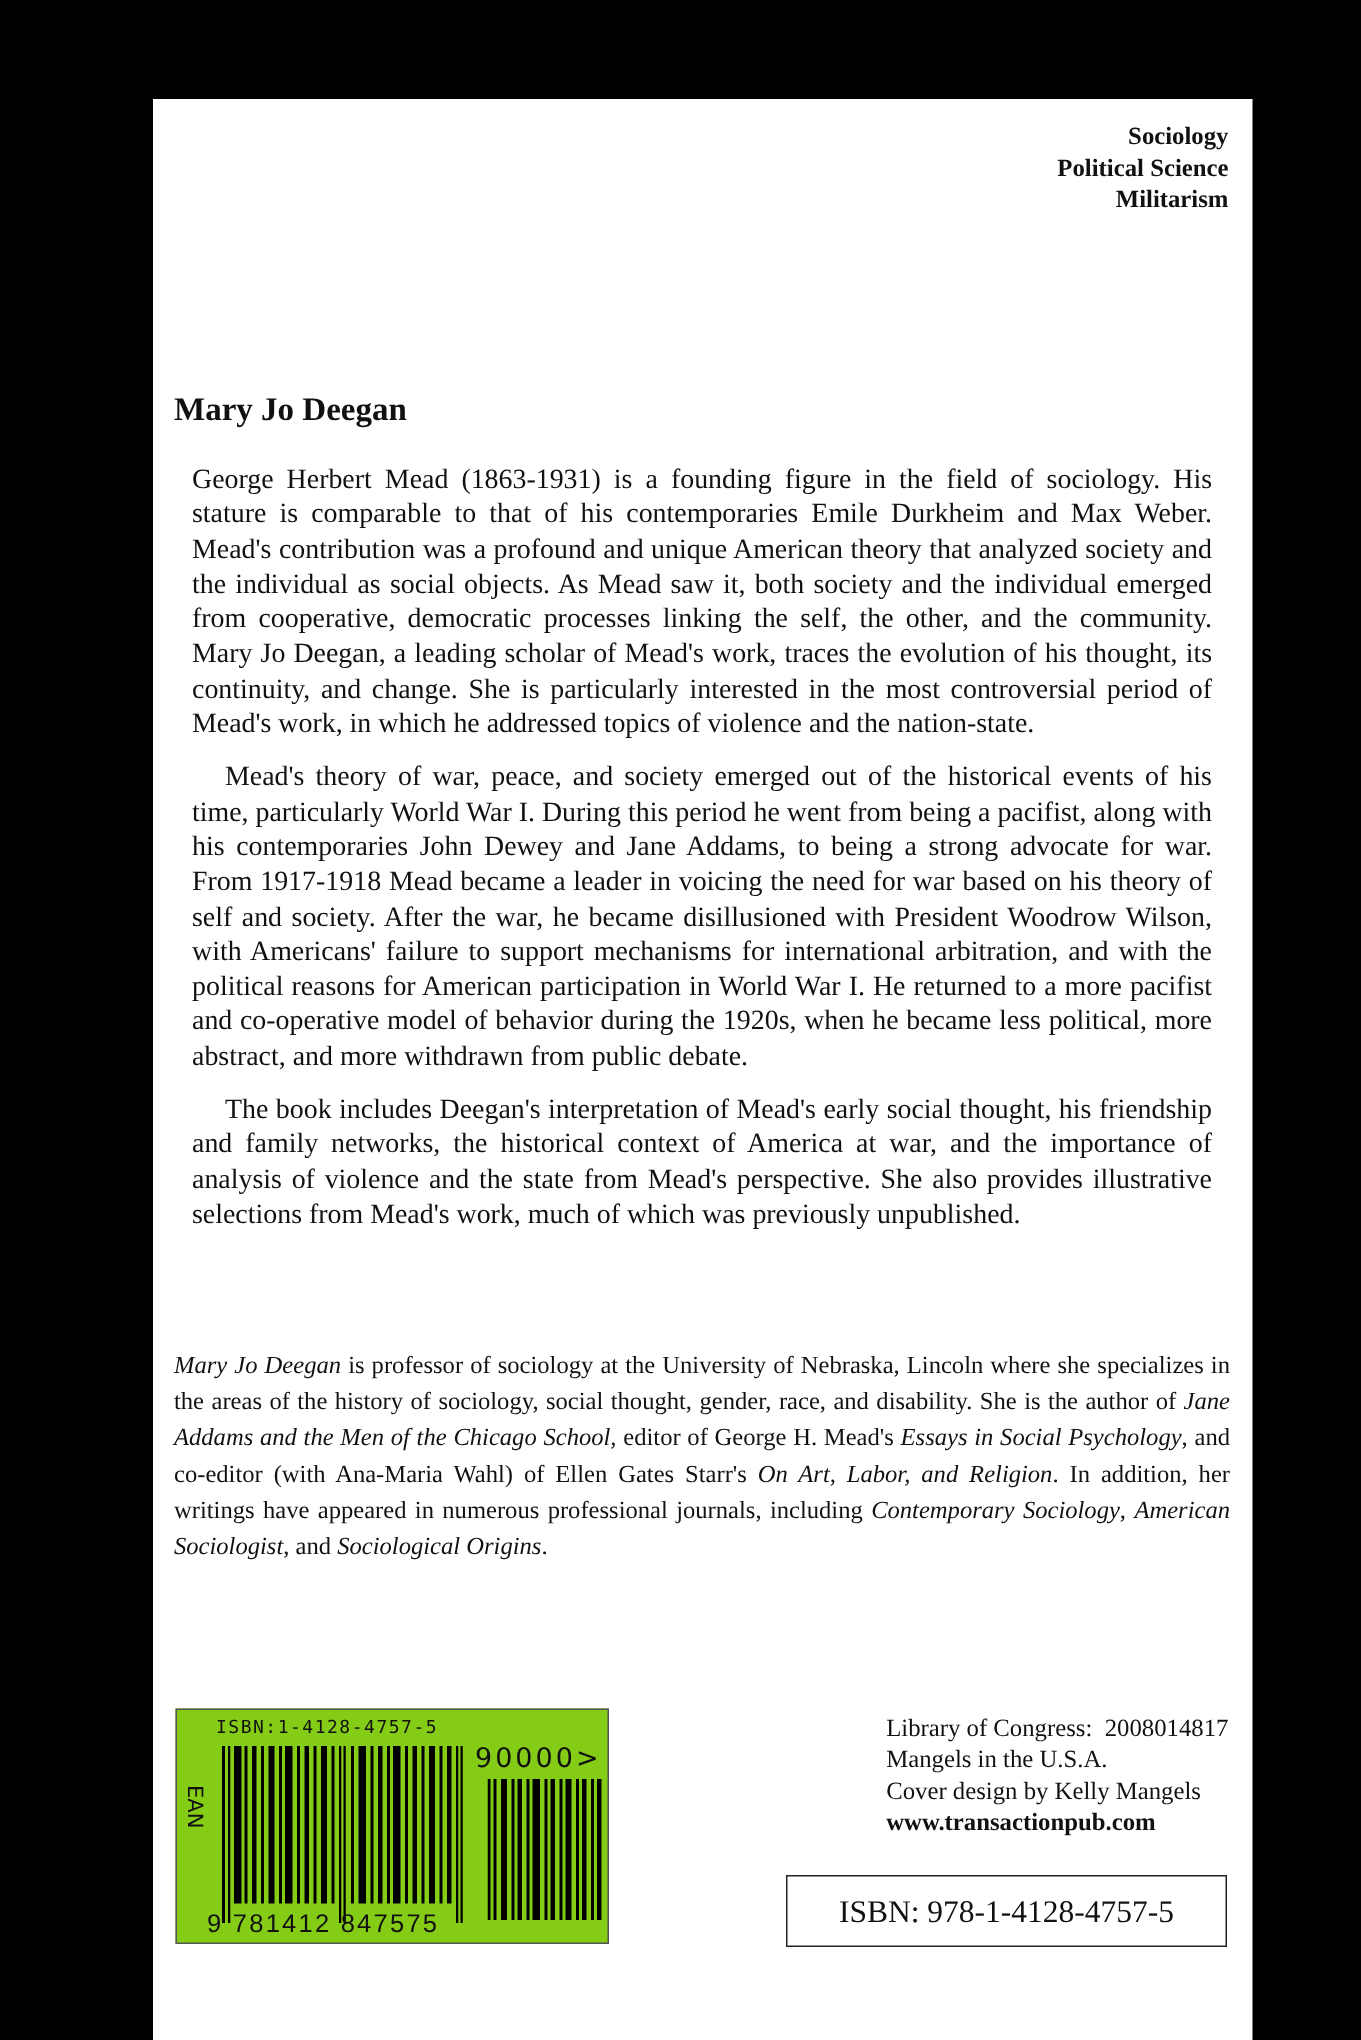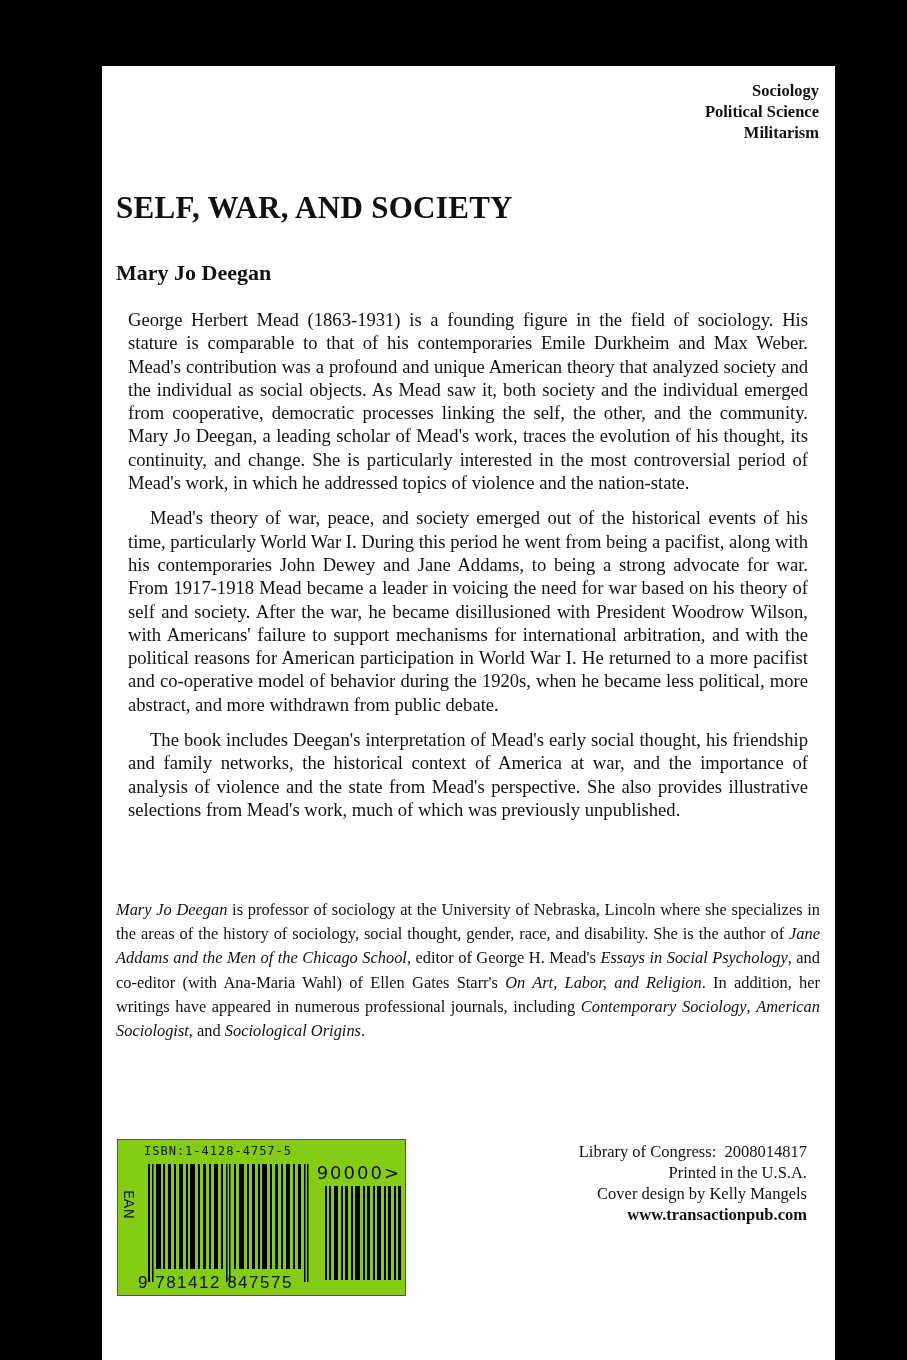--- a/index.html
+++ b/index.html
@@ -21,37 +21,36 @@
   .barcode-box { position:absolute; left:15px; top:1073px; width:287px; height:155px;
                  border:1.5px solid #555; background:#84cc16; }
   .isbn-top { position:absolute; left:26px; top:4px; font-family:"DejaVu Sans Mono", monospace;
               font-size:12px; letter-spacing:1px; }
   .ean-label { position:absolute; left:2px; top:50px; width:14px; font-family:"DejaVu Sans", sans-serif;
                font-size:14px; line-height:18px; text-align:center; }
   .bars { position:absolute; left:30px; top:24px; width:162px; height:118px; }
   .price-code { position:absolute; right:4px; top:22px; font-family:"DejaVu Sans", sans-serif; font-size:18px; letter-spacing:2px; }
   .bars2 { position:absolute; left:207px; top:46px; width:80px; height:94px; }
   .ean-digits { position:absolute; left:20px; bottom:2px; font-family:Liberation Sans, sans-serif; font-size:17px; letter-spacing:1.5px; background:transparent; }
-  .pubinfo { position:absolute; right:28px; top:1075px; text-align:right; font-size:16.5px; line-height:21px; }
+  .pubinfo { position:absolute; right:16px; top:1075px; text-align:left; font-size:16.5px; line-height:21px; }
   .pubinfo .url { font-weight:bold;font-family:Liberation Serif, serif; }
   .isbn-box { position:absolute; left:422px; top:1184px; width:292px; height:46px; border:1.5px solid #222;
               font-size:21px; display:flex; align-items:center; justify-content:center; }
 </style>
 </head>
 <body>
 
 <div class="page">
 
   <div class="subjects">
     <div>Sociology</div>
     <div>Political Science</div>
     <div>Militarism</div>
   </div>
 
-  <div class="title">SELF, WAR, AND SOCIETY</div>
   <div class="author">Mary Jo Deegan</div>
 
   <div class="body">
     <p>George Herbert Mead (1863-1931) is a founding figure in the field of sociology. His stature is comparable to that of his contemporaries Emile Durkheim and Max Weber. Mead's contribution was a profound and unique American theory that analyzed society and the individual as social objects. As Mead saw it, both society and the individual emerged from cooperative, democratic processes linking the self, the other, and the community. Mary Jo Deegan, a leading scholar of Mead's work, traces the evolution of his thought, its continuity, and change. She is particularly interested in the most controversial period of Mead's work, in which he addressed topics of violence and the nation-state.</p>
     <p class="indent">Mead's theory of war, peace, and society emerged out of the historical events of his time, particularly World War I. During this period he went from being a pacifist, along with his contemporaries John Dewey and Jane Addams, to being a strong advocate for war. From 1917-1918 Mead became a leader in voicing the need for war based on his theory of self and society. After the war, he became disillusioned with President Woodrow Wilson, with Americans' failure to support mechanisms for international arbitration, and with the political reasons for American participation in World War I. He returned to a more pacifist and co-operative model of behavior during the 1920s, when he became less political, more abstract, and more withdrawn from public debate.</p>
     <p class="indent">The book includes Deegan's interpretation of Mead's early social thought, his friendship and family networks, the historical context of America at war, and the importance of analysis of violence and the state from Mead's perspective. She also provides illustrative selections from Mead's work, much of which was previously unpublished.</p>
   </div>
 
   <div class="bio"><i>Mary Jo Deegan</i><span> is professor of sociology at the University of Nebraska, Lincoln where she specializes in the areas of the history of sociology, social thought, gender, race, and disability. She is the author of </span><i>Jane Addams and the Men of the Chicago School,</i><span> editor of George H. Mead's </span><i>Essays in Social Psychology</i><span>, and co-editor (with Ana-Maria Wahl) of Ellen Gates Starr's </span><i>On Art, Labor, and Religion</i><span>. In addition, her writings have appeared in numerous professional journals, including </span><i>Contemporary Sociology</i><span>, </span><i>American Sociologist</i><span>, and </span><i>Sociological Origins</i><span>.</span></div>
 
@@ -110,18 +109,19 @@
         <rect x="63" y="0" width="3" height="94"></rect>
           <rect x="69" y="0" width="2" height="94"></rect>
         <rect x="73" y="0" width="3" height="94"></rect>
       </g>
     </svg>
     <div class="ean-digits">9 781412 847575</div>
   </div>
 
   <div class="pubinfo">
     <div style="white-space:pre;">Library of Congress:  2008014817</div>
-    <div>Printed in the U.S.A.</div>
+    <div>Mangels in the U.S.A.</div>
     <div>Cover design by Kelly Mangels</div>
     <div class="url">www.transactionpub.com</div>
   </div>
 
+  <div class="isbn-box">ISBN: 978-1-4128-4757-5</div>
 </div>
 
 </body></html>

